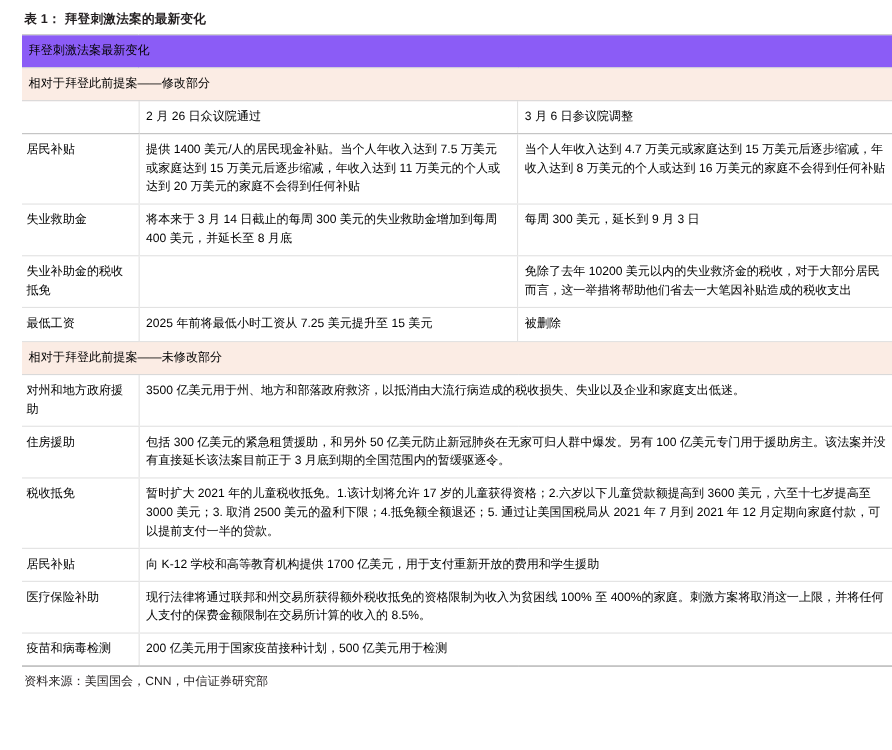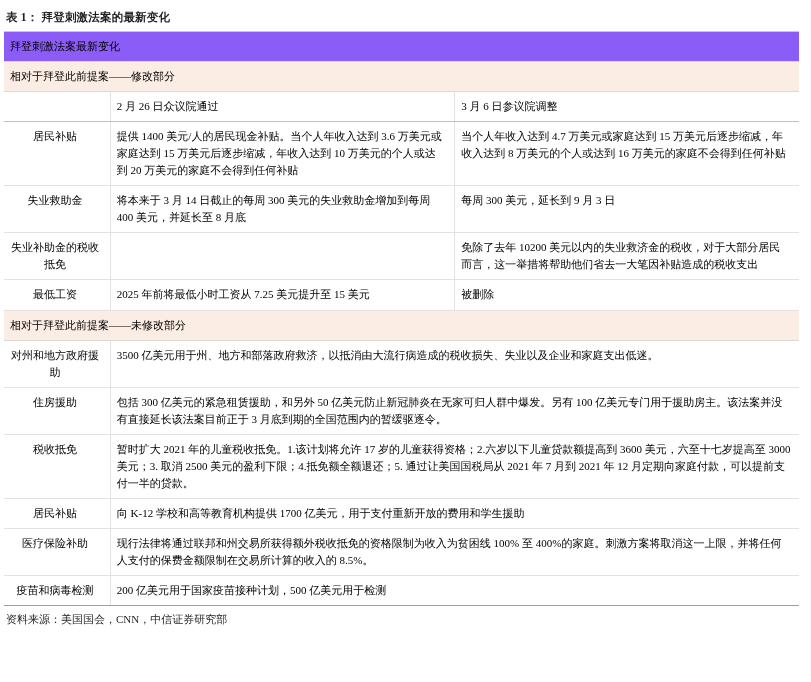--- a/index.html
+++ b/index.html
@@ -10,22 +10,21 @@
   }
   body {
     width: 811px;
     height: 682px;
     font-family: "Liberation Sans", sans-serif;
     color: #000000;
     font-size: 11px;
   }
   .page {
     width: 811px;
-    padding: 8px 8px 0 4px;
-    font-family: Liberation Serif, serif;
+    padding: 8px 8px 0 20px;
   }
   .caption {
     font-size: 11.5px;
     font-weight: bold;
     color: #231f20;
     margin: 2px 0 6px 2px;
     letter-spacing: 0.2px;
   }
   table.main {
     width: 795px;
@@ -62,21 +61,20 @@
     font-weight: bold;
     font-size: 11.5px;
     border-bottom: 1px solid #bfbfbf;
     padding: 5px 6px;
   }
   .data-row td {
     border-bottom: 1px solid #e2e2e2;
   }
   .data-row td.label {
     padding-left: 4px;
-    text-align: center;
   }
   .col-label { width: 105px; }
   .col-a { width: 340px; }
   .col-b { width: 340px; }
   .vline {
     border-left: 1px solid #e2e2e2;
   }
   .last-row td {
     border-bottom: 1.2px solid #9e9e9e;
   }
@@ -107,21 +105,21 @@
         <td colspan="3">相对于拜登此前提案——修改部分</td>
       </tr>
       <tr class="head-row">
         <td></td>
         <td class="vline">2 月 26 日众议院通过</td>
         <td class="vline">3 月 6 日参议院调整</td>
       </tr>
 
       <tr class="data-row">
         <td class="label">居民补贴</td>
-        <td class="vline">提供 1400 美元/人的居民现金补贴。当个人年收入达到 3.6 万美元或家庭达到 15 万美元后逐步缩减，年收入达到 10 万美元的个人或达到 20 万美元的家庭不会得到任何补贴</td>
+        <td class="vline">提供 1400 美元/人的居民现金补贴。当个人年收入达到 7.5 万美元或家庭达到 15 万美元后逐步缩减，年收入达到 11 万美元的个人或达到 20 万美元的家庭不会得到任何补贴</td>
         <td class="vline">当个人年收入达到 4.7 万美元或家庭达到 15 万美元后逐步缩减，年收入达到 8 万美元的个人或达到 16 万美元的家庭不会得到任何补贴</td>
       </tr>
       <tr class="data-row">
         <td class="label">失业救助金</td>
         <td class="vline">将本来于 3 月 14 日截止的每周 300 美元的失业救助金增加到每周 400 美元，并延长至 8 月底</td>
         <td class="vline">每周 300 美元，延长到 9 月 3 日</td>
       </tr>
       <tr class="data-row">
         <td class="label">失业补助金的税收抵免</td>
         <td class="vline"></td>

